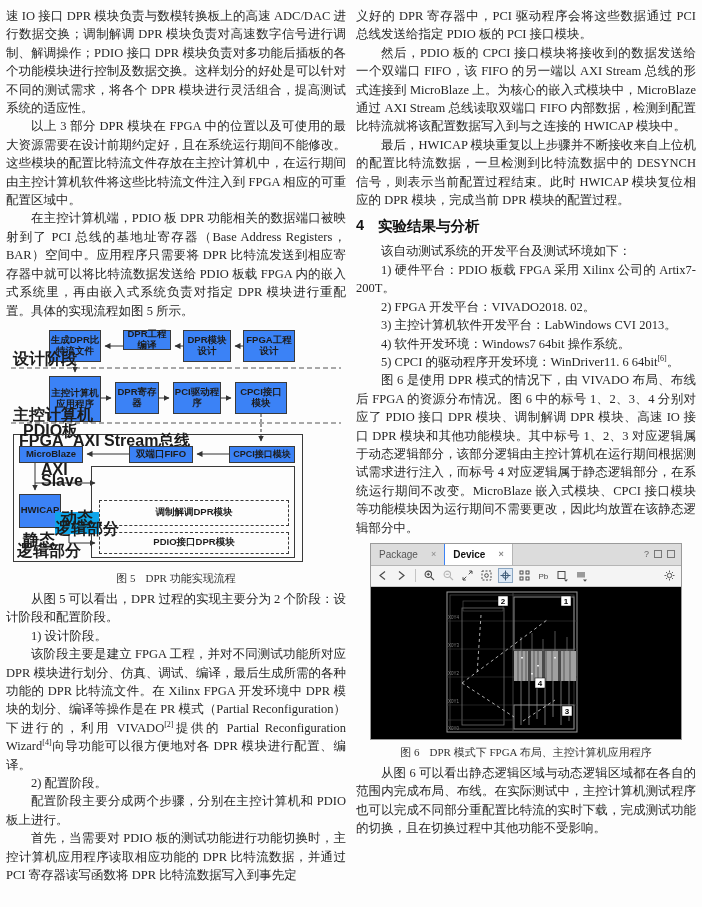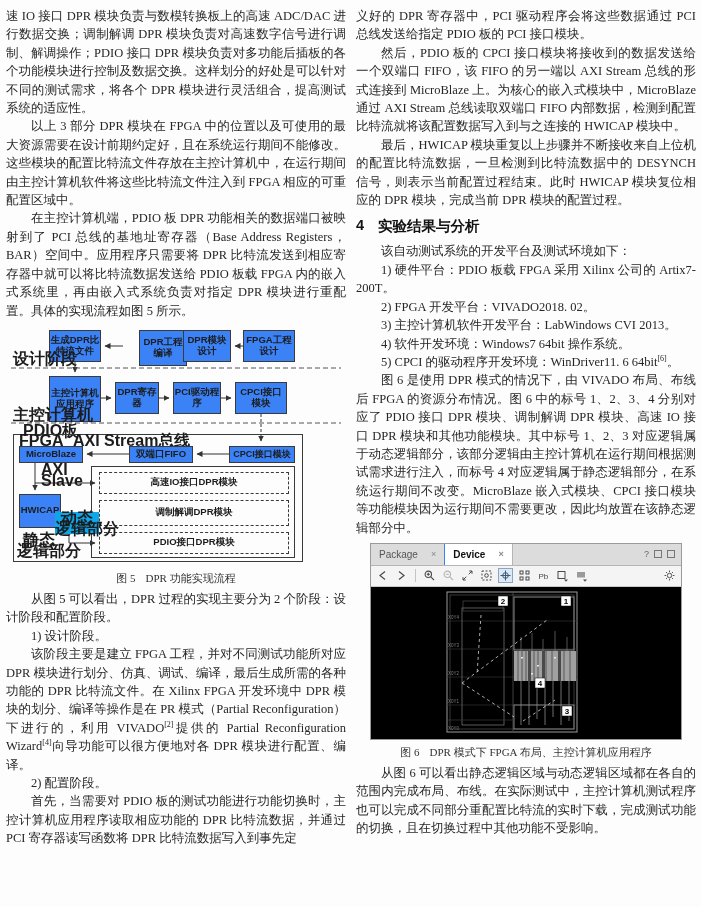--- a/index.html
+++ b/index.html
@@ -80,21 +80,21 @@
             <line x1="218" y1="128" x2="186" y2="128" marker-end="url(#ar)"></line>
             <line x1="118" y1="128" x2="76" y2="128" marker-end="url(#ar)"></line>
             <line x1="24" y1="137" x2="24" y2="164" marker-end="url(#ar)"></line>
             <line x1="24" y1="157" x2="84" y2="157" marker-end="url(#ar)"></line>
             <line x1="50" y1="187" x2="84" y2="187" marker-end="url(#ar)"></line>
             <path d="M58,187 L58,217 L84,217" marker-end="url(#ar)"></path>
           </g>
         </svg>
 
         <div class="f5box" style="left:38px;top:4px;width:52px;height:32px">生成DPR比特流文件</div>
-        <div class="f5box" style="left:128px;top:4px;width:48px;height:36px">DPR工程编译</div>
+        <div class="f5box" style="left:112px;top:4px;width:48px;height:20px">DPR工程编译</div>
         <div class="f5box" style="left:172px;top:4px;width:48px;height:32px">DPR模块设计</div>
         <div class="f5box" style="left:232px;top:4px;width:52px;height:32px">FPGA工程设计</div>
         <div class="f5lab" style="left:2px;top:27px">设计阶段</div>
 
         <div class="f5box" style="left:38px;top:50px;width:52px;height:46px">主控计算机应用程序</div>
         <div class="f5box" style="left:104px;top:56px;width:44px;height:32px">DPR寄存器</div>
         <div class="f5box" style="left:162px;top:56px;width:48px;height:32px">PCI驱动程序</div>
         <div class="f5box" style="left:224px;top:56px;width:52px;height:32px">CPCI接口模块</div>
         <div class="f5lab" style="left:2px;top:83px">主控计算机</div>
         <div class="f5lab" style="left:12px;top:99px">PDIO板</div>
@@ -104,21 +104,20 @@
         <div class="f5lab" style="left:62px;top:109px">AXI Stream总线</div>
         <div class="f5box" style="left:8px;top:120px;width:64px;height:17px">MicroBlaze</div>
         <div class="f5box" style="left:118px;top:120px;width:64px;height:17px">双端口FIFO</div>
         <div class="f5box" style="left:218px;top:120px;width:66px;height:17px;font-size:9px">CPCI接口模块</div>
         <div class="f5lab" style="left:30px;top:138px;text-align:left">
           <span style="display:block">AXI</span>
           <span style="display:block">Slave</span>
         </div>
         <div class="f5frame" style="left:80px;top:140px;width:204px;height:92px"></div>
         <div class="f5box" style="left:8px;top:168px;width:42px;height:34px">HWICAP</div>
-        <div class="f5dash" style="left:88px;top:146px;width:190px;height:22px">高速IO接口DPR模块</div>
         <div class="f5dash" style="left:88px;top:174px;width:190px;height:26px">调制解调DPR模块</div>
         <div class="f5dash" style="left:88px;top:206px;width:190px;height:22px">PDIO接口DPR模块</div>
         <div class="f5lab" style="left:44px;top:186px;width:44px;background:#0ea5e9">
           <span style="display:block">动态</span>
           <span style="display:block">逻辑部分</span>
         </div>
         <div class="f5lab" style="left:6px;top:208px;width:44px">
           <span style="display:block">静态</span>
           <span style="display:block">逻辑部分</span>
         </div>
@@ -128,20 +127,21 @@
         <span>DPR 功能实现流程</span>
       </figcaption>
     </figure>
 
     <p class="para">从图 5 可以看出，DPR 过程的实现主要分为 2 个阶段：设计阶段和配置阶段。</p>
     <p class="para">1) 设计阶段。</p>
     <p class="para">
       <span class="run">该阶段主要是建立 FPGA 工程，并对不同测试功能所对应 DPR 模块进行划分、仿真、调试、编译，最后生成所需的各种功能的 DPR 比特流文件。在 Xilinx FPGA 开发环境中 DPR 模块的划分、编译等操作是在 PR 模式（Partial Reconfiguration）下进行的，利用 VIVADO</span><sup class="cite">[2]</sup><span class="run">提供的 Partial Reconfiguration Wizard</span><sup class="cite">[4]</sup><span class="run">向导功能可以很方便地对各 DPR 模块进行配置、编译。</span>
     </p>
     <p class="para">2) 配置阶段。</p>
+    <p class="para">配置阶段主要分成两个步骤，分别在主控计算机和 PDIO 板上进行。</p>
     <p class="para">首先，当需要对 PDIO 板的测试功能进行功能切换时，主控计算机应用程序读取相应功能的 DPR 比特流数据，并通过 PCI 寄存器读写函数将 DPR 比特流数据写入到事先定</p>
   </div>
 
   <div class="col">
     <p class="para noind">义好的 DPR 寄存器中，PCI 驱动程序会将这些数据通过 PCI 总线发送给指定 PDIO 板的 PCI 接口模块。</p>
     <p class="para">然后，PDIO 板的 CPCI 接口模块将接收到的数据发送给一个双端口 FIFO，该 FIFO 的另一端以 AXI Stream 总线的形式连接到 MicroBlaze 上。为核心的嵌入式模块中，MicroBlaze 通过 AXI Stream 总线读取双端口 FIFO 内部数据，检测到配置比特流就将该配置数据写入到与之连接的 HWICAP 模块中。</p>
     <p class="para">最后，HWICAP 模块重复以上步骤并不断接收来自上位机的配置比特流数据，一旦检测到比特流数据中的 DESYNCH 信号，则表示当前配置过程结束。此时 HWICAP 模块复位相应的 DPR 模块，完成当前 DPR 模块的配置过程。</p>
 
     <div class="sechead">
       <span>4</span>

